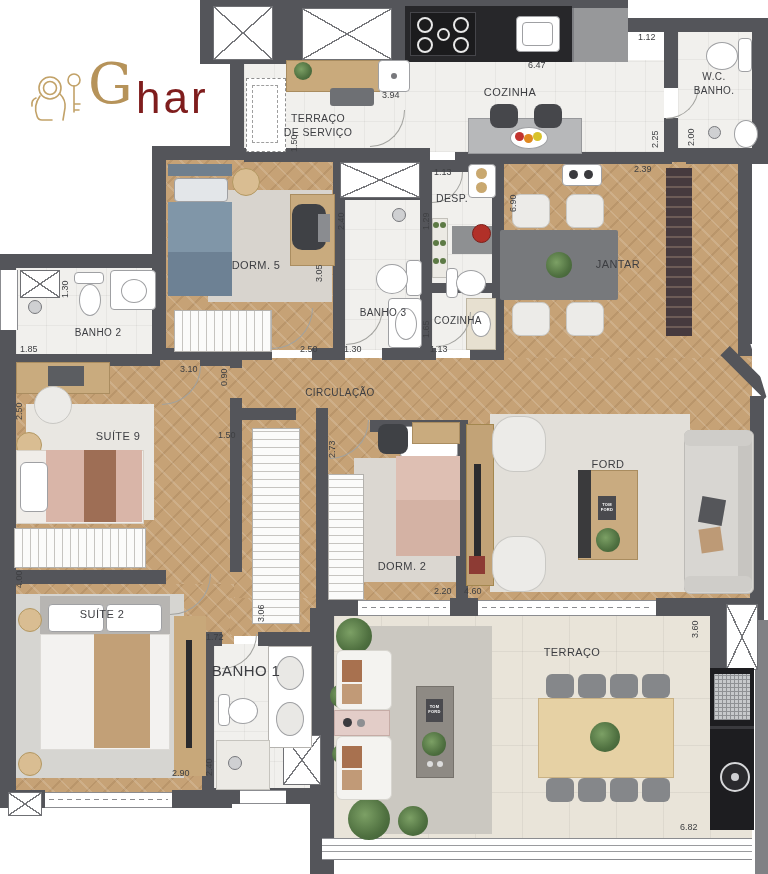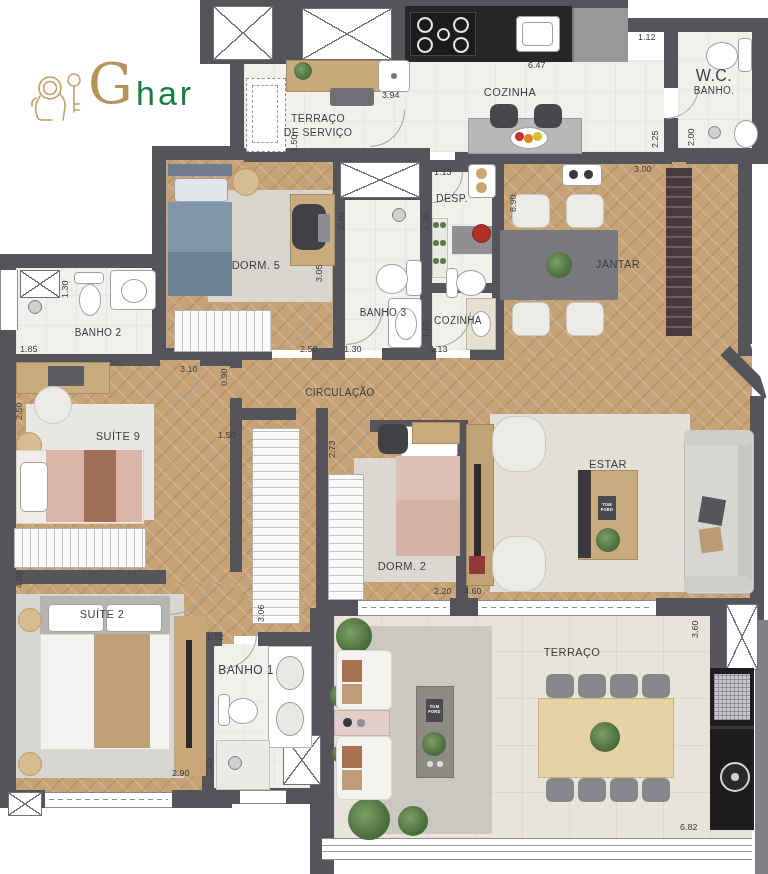--- a/index.html
+++ b/index.html
@@ -33,21 +33,21 @@
   .winv{background:#fff;border-left:1.5px solid #8b8c90;border-right:1.5px solid #8b8c90}
   .midline{background:repeating-linear-gradient(90deg,#8b8c90 0 5px,transparent 5px 9px);height:1px}
   .plant{border-radius:50%;background:radial-gradient(circle at 40% 40%,#7ca065,#4f7040 60%,#3c5a33)}
   .chair{background:#ecebe8;border:1px solid #c9c8c4;border-radius:8px}
   .tchair{background:#85878a;border-radius:6px}
   .fixt{background:#fff;border:1px solid #9fa0a3;border-radius:4px}
   .oval{background:#fff;border:1px solid #9fa0a3;border-radius:50%}
   .dot{border-radius:50%}
   .book{color:#fff;font-size:4px;letter-spacing:.3px;font-weight:bold;line-height:1.15;text-align:center}
   .logoG{font-family:"DejaVu Serif",serif;font-size:56px;line-height:1;color:#b6935a}
-  .logoRest{font-size:34px;line-height:1;color:#15803d;letter-spacing:3px}
+  .logoRest{font-size:44px;line-height:1;color:#7f1d1d;letter-spacing:3px}
 </style>
 </head>
 <body>
 
 <div id="plan">
 
   <div class="a tile" style="left:244px;top:60px;width:161px;height:92px"></div>
   <div class="a tile" style="left:405px;top:60px;width:259px;height:92px"></div>
   <div class="a tile" style="left:678px;top:30px;width:74px;height:120px"></div>
   <div class="a wood" style="left:166px;top:160px;width:167px;height:190px"></div>
@@ -341,41 +341,41 @@
   <div class="a arc" style="left:330px;top:420px;width:38px;height:38px"></div>
   <div class="a arc" style="left:170px;top:574px;width:40px;height:40px"></div>
   <div class="a arc" style="left:222px;top:634px;width:34px;height:34px"></div>
   <div class="a arc" style="left:666px;top:86px;width:32px;height:32px"></div>
   <div class="a arc" style="left:370px;top:110px;width:34px;height:36px"></div>
   <div class="a arc" style="left:432px;top:172px;width:30px;height:30px"></div>
 
   <div class="a lbl" style="left:318px;top:118px;font-size:10.5px">TERRAÇO</div>
   <div class="a lbl" style="left:318px;top:132px;font-size:10.5px">DE SERVIÇO</div>
   <div class="a lbl" style="left:510px;top:92px">COZINHA</div>
-  <div class="a lbl" style="left:714px;top:76px;font-size:16px">W.C.</div>
+  <div class="a lbl" style="left:714px;top:76px;font-size:10px">W.C.</div>
   <div class="a lbl" style="left:714px;top:90px;font-size:10px">BANHO.</div>
   <div class="a lbl" style="left:452px;top:198px;font-size:10.5px">DESP.</div>
   <div class="a lbl" style="left:618px;top:264px">JANTAR</div>
   <div class="a lbl" style="left:256px;top:265px">DORM. 5</div>
   <div class="a lbl" style="left:383px;top:312px;font-size:10px">BANHO 3</div>
   <div class="a lbl" style="left:458px;top:320px;font-size:10px">COZINHA</div>
   <div class="a lbl" style="left:98px;top:332px;font-size:10px">BANHO 2</div>
   <div class="a lbl" style="left:340px;top:392px;font-size:10px">CIRCULAÇÃO</div>
   <div class="a lbl" style="left:118px;top:436px">SUÍTE 9</div>
-  <div class="a lbl" style="left:608px;top:464px">ESTAR</div>
+  <div class="a lbl" style="left:608px;top:464px">FORD</div>
   <div class="a lbl" style="left:402px;top:566px">DORM. 2</div>
   <div class="a lbl" style="left:102px;top:614px">SUÍTE 2</div>
-  <div class="a lbl" style="left:246px;top:670px;font-size:12px">BANHO 1</div>
+  <div class="a lbl" style="left:246px;top:670px;font-size:15px">BANHO 1</div>
   <div class="a lbl" style="left:572px;top:652px">TERRAÇO</div>
 
   <span class="a dim" style="left:528px;top:60px">6.47</span>
   <span class="a dim" style="left:638px;top:32px">1.12</span>
   <span class="a dim dimv" style="left:686px;top:146px">2.00</span>
   <span class="a dim dimv" style="left:650px;top:148px">2.25</span>
-  <span class="a dim" style="left:634px;top:164px">3.00</span>
+  <span class="a dim" style="left:634px;top:164px">2.39</span>
   <span class="a dim" style="left:382px;top:90px">3.94</span>
   <span class="a dim dimv" style="left:289px;top:152px">1.50</span>
   <span class="a dim" style="left:434px;top:167px">1.13</span>
   <span class="a dim dimv" style="left:421px;top:230px">1.29</span>
   <span class="a dim dimv" style="left:508px;top:212px">6.90</span>
   <span class="a dim dimv" style="left:336px;top:230px">2.40</span>
   <span class="a dim dimv" style="left:421px;top:338px">1.65</span>
   <span class="a dim" style="left:430px;top:344px">1.13</span>
   <span class="a dim" style="left:344px;top:344px">1.30</span>
   <span class="a dim" style="left:300px;top:344px">2.50</span>

